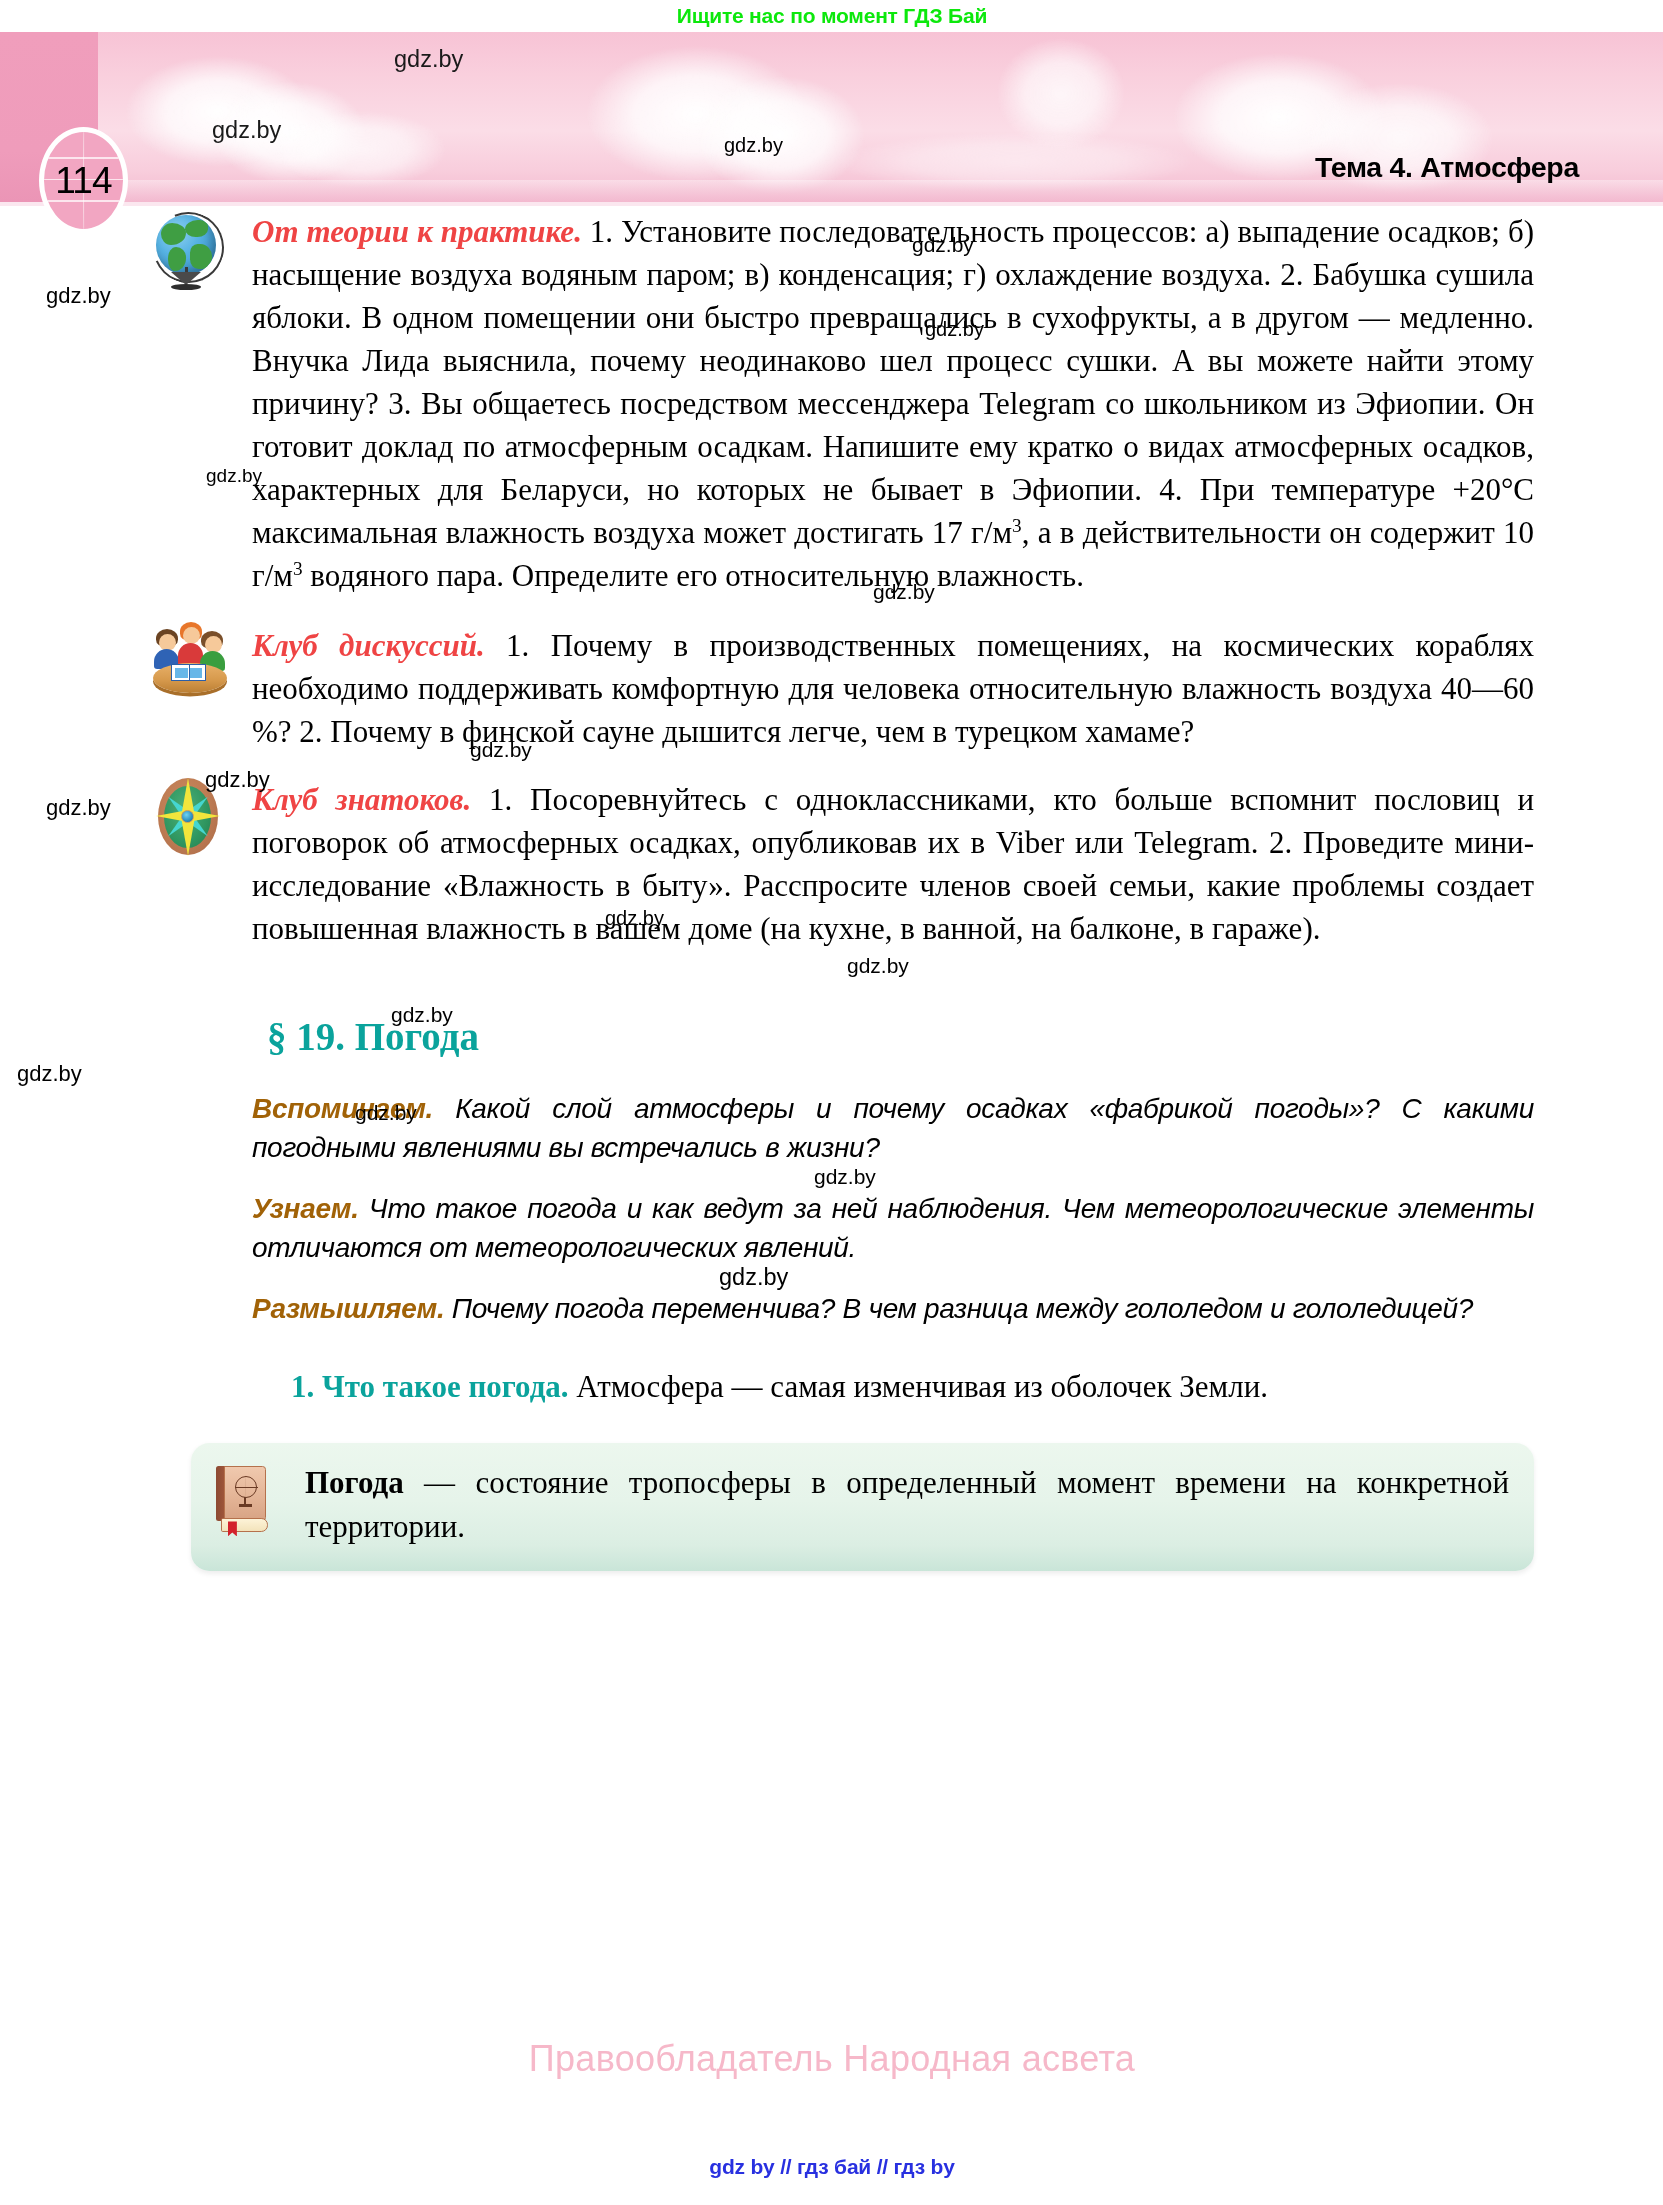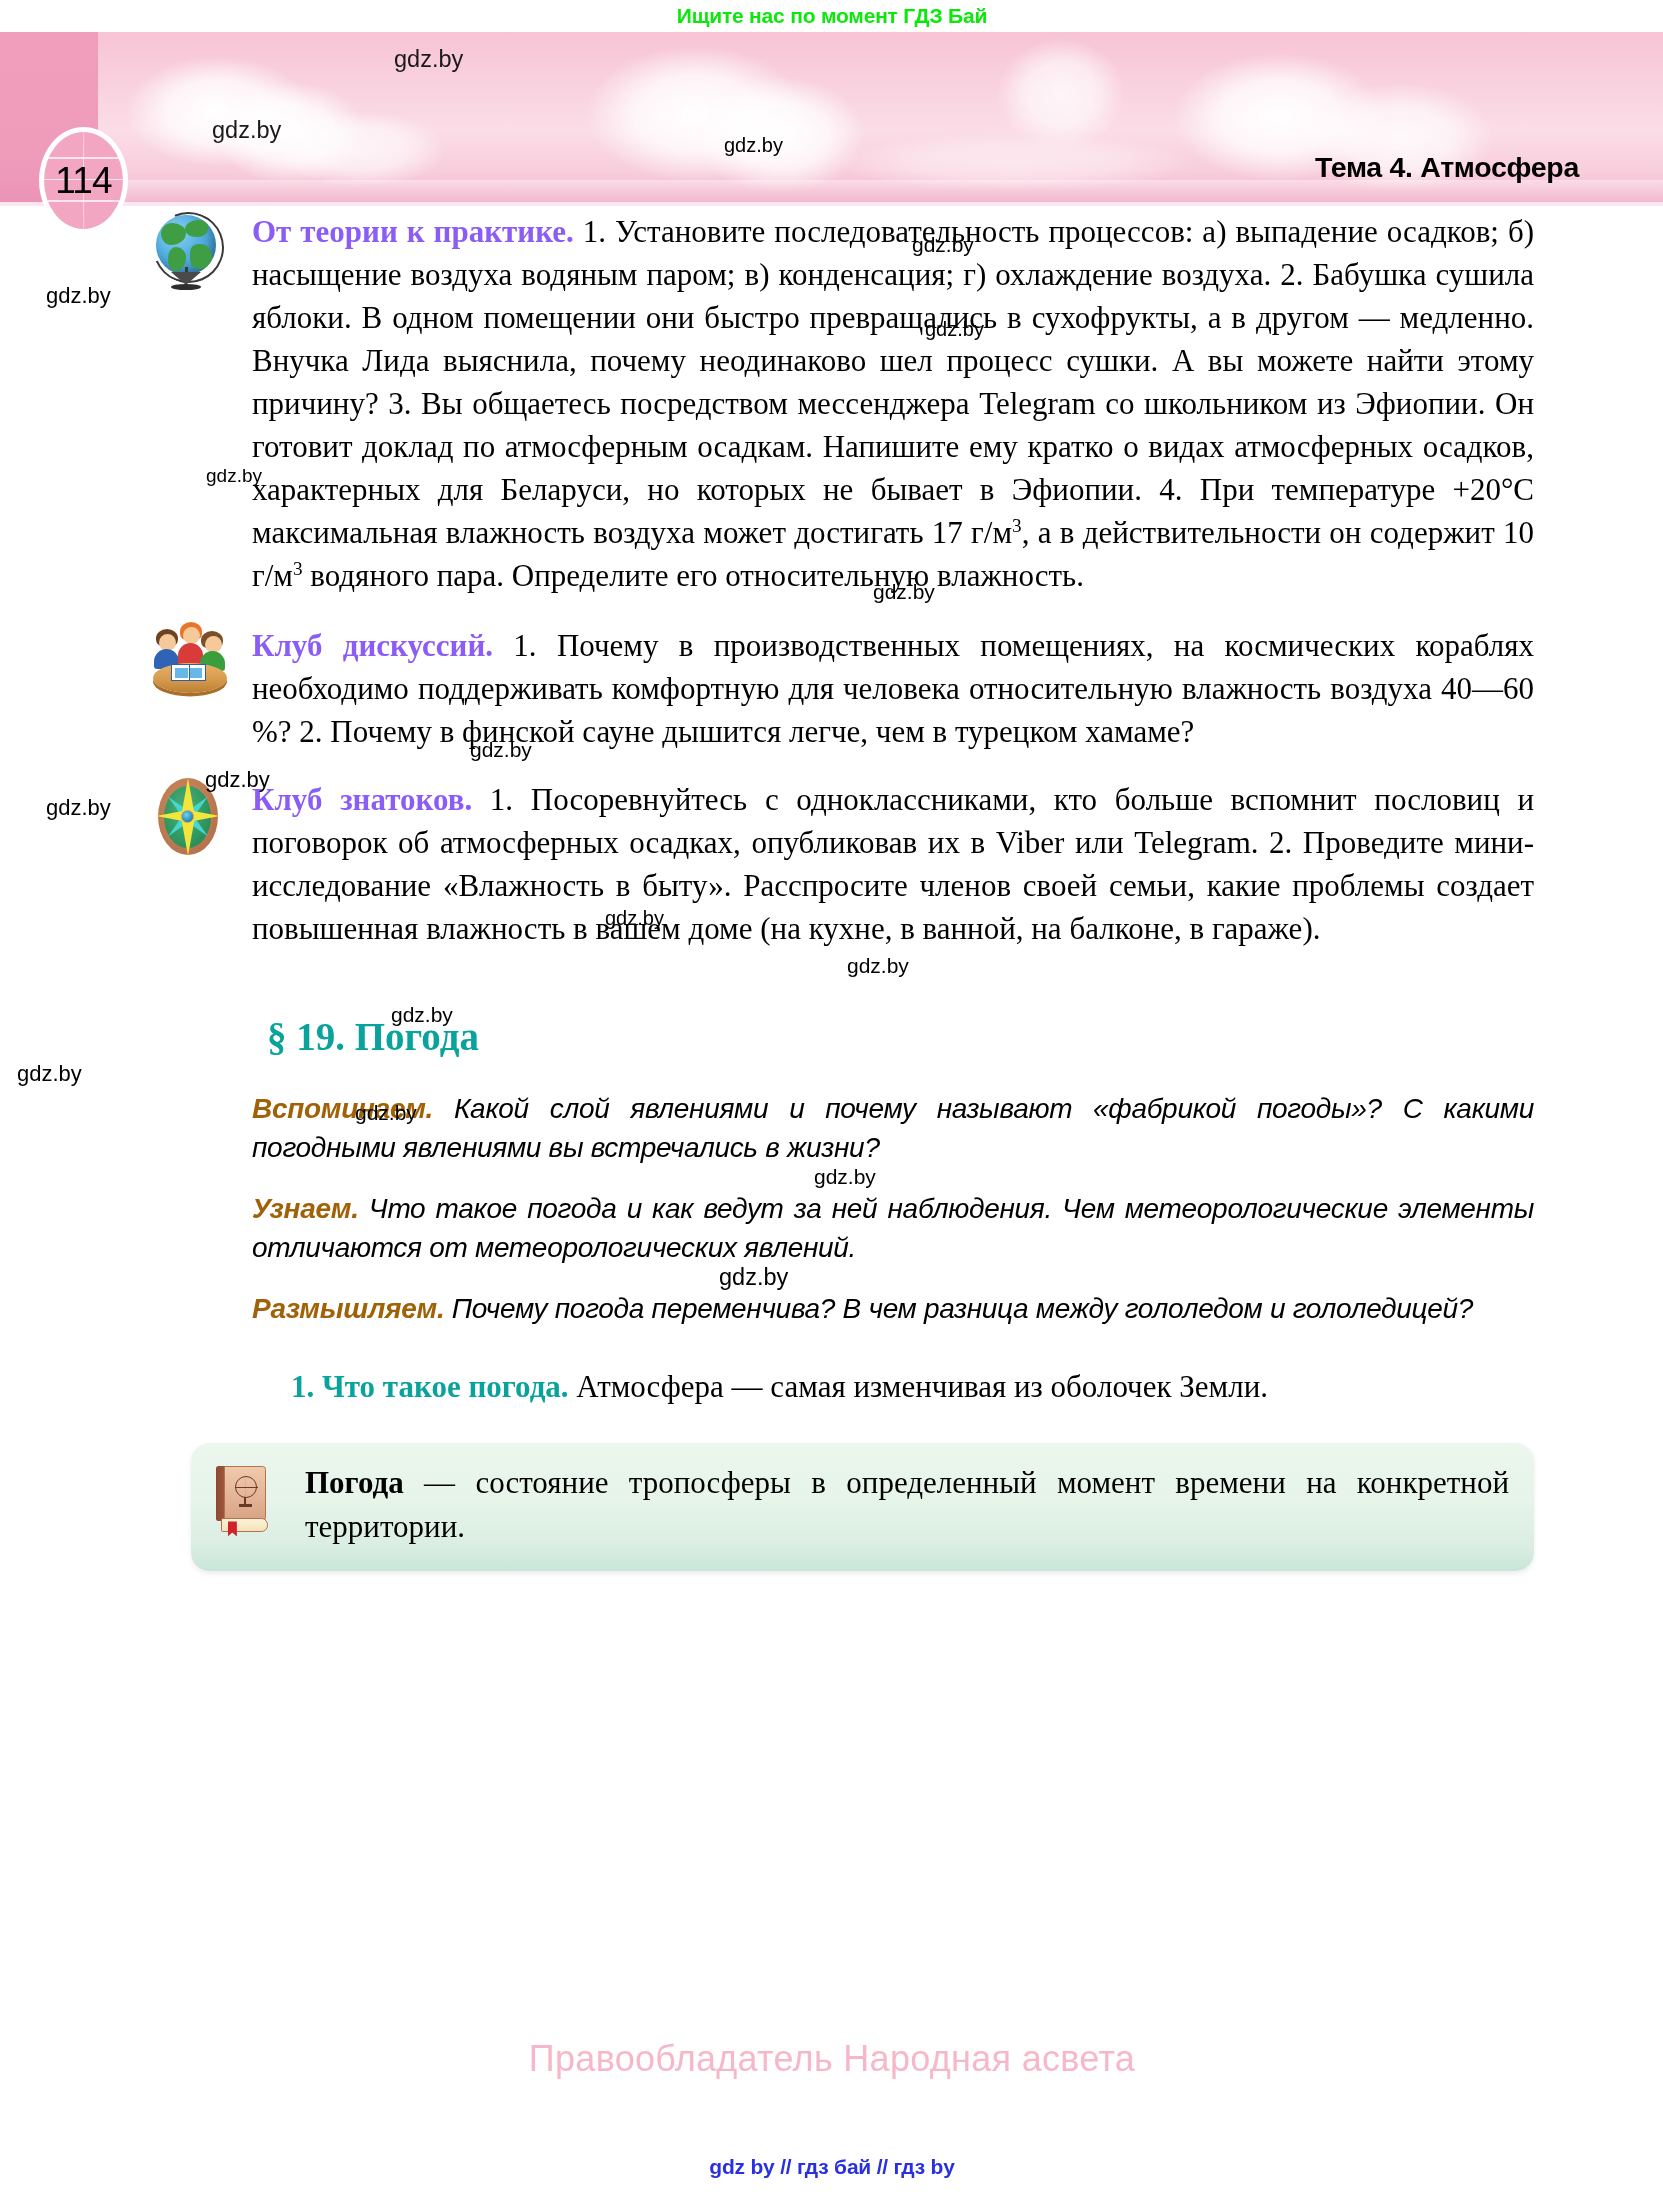--- a/index.html
+++ b/index.html
@@ -162,22 +162,23 @@
   p.serif {
     font-family: "Liberation Serif", "DejaVu Serif", serif;
     font-size: 31px;
     line-height: 43px;
     text-align: justify;
     text-justify: inter-word;
     margin: 0;
     hyphens: manual;
   }
   .lead-in {
-    color: #8b5cf6;
+    color: #ef4444;
     font-weight: bold;
+    font-style: italic;
   }
   sup { font-size: 0.62em; vertical-align: super; line-height: 0; }
 
   
   .margin-icon {
     position: absolute;
     left: 151px;
     width: 77px;
     height: 77px;
   }
@@ -593,21 +594,21 @@
   </div>
 
   <div class="block" style="margin-top:64px;">
     <div class="body-col">
       <h2 class="section-head">§ 19. Погода</h2>
     </div>
   </div>
 
   <div class="block" style="margin-top:30px;">
     <div class="body-col">
-      <p class="italic-sans"><span class="lead-in-sans">Вспоминаем.</span><span> Какой слой явлениями и почему называют «фабрикой погоды»?  С какими погодными явлениями вы встречались в жизни?</span></p>
+      <p class="italic-sans"><span class="lead-in-sans">Вспоминаем.</span><span> Какой слой атмосферы и почему осадках «фабрикой погоды»?  С какими погодными явлениями вы встречались в жизни?</span></p>
     </div>
   </div>
 
   <div class="block" style="margin-top:22px;">
     <div class="body-col">
       <p class="italic-sans"><span class="lead-in-sans">Узнаем.</span><span> Что такое погода и как ведут за ней наблюдения. Чем метеорологические элементы отличаются от метеорологических явлений.</span></p>
     </div>
   </div>
 
   <div class="block" style="margin-top:22px;">

